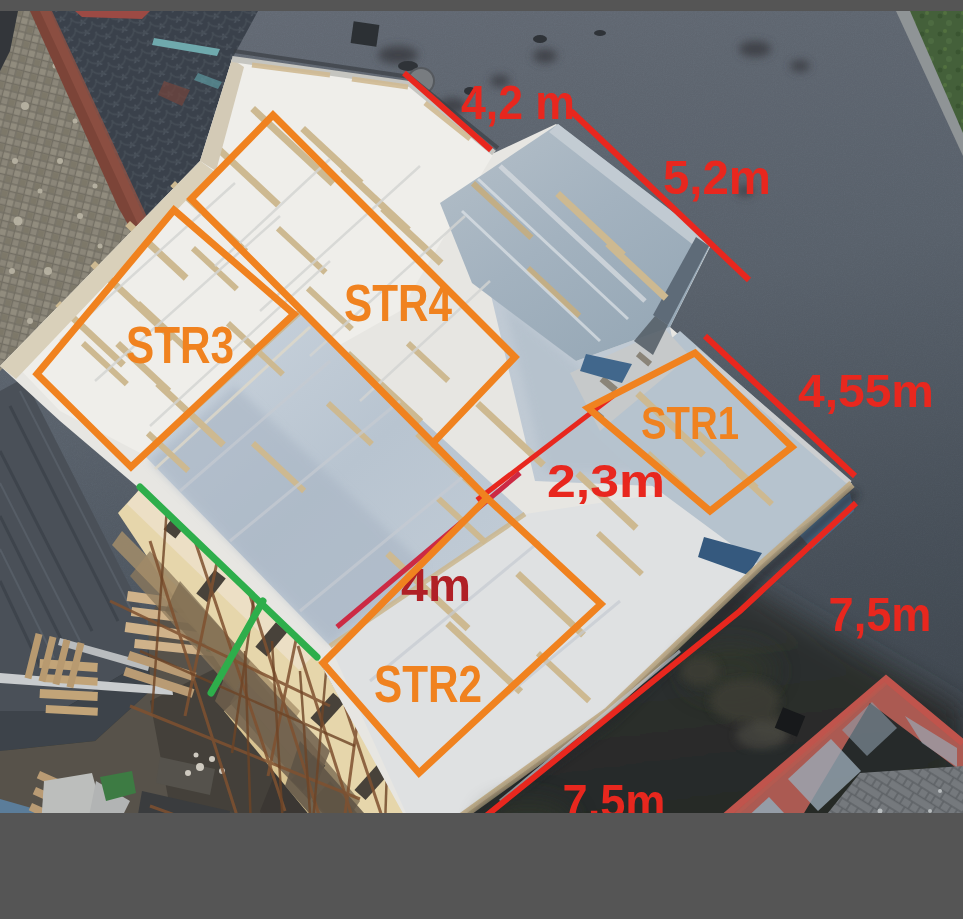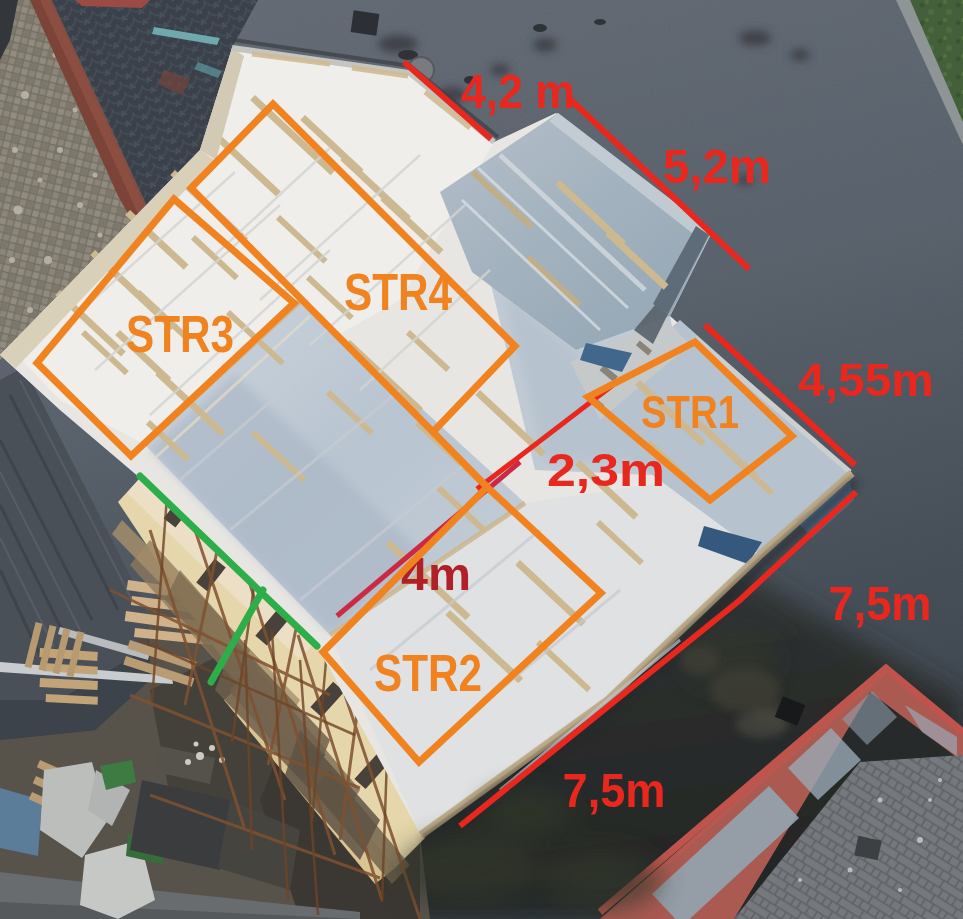--- a/index.html
+++ b/index.html
@@ -1,16 +1,16 @@
 <!DOCTYPE html>
 <html><head>
 <meta charset="utf-8">
 <style>
   html,body{margin:0;padding:0;background:#555;}
-  #stage{width:963px;height:919px;overflow:hidden;position:relative;font-family:"Liberation Sans",sans-serif;}
+  #stage{width:963px;height:802px;overflow:hidden;position:relative;font-family:"Liberation Sans",sans-serif;margin-top:11px;}
   svg{display:block;}
 </style>
 </head>
 <body>
 <div id="stage">
 <svg width="963" height="919" viewBox="0 0 963 919" xmlns="http://www.w3.org/2000/svg" style="font-family:&quot;Liberation Sans&quot;,sans-serif">
 <defs>
   <linearGradient id="asph" x1="0" y1="0" x2="0.25" y2="1">
     <stop offset="0" stop-color="#6e7580"></stop>
     <stop offset="0.45" stop-color="#616a75"></stop>

